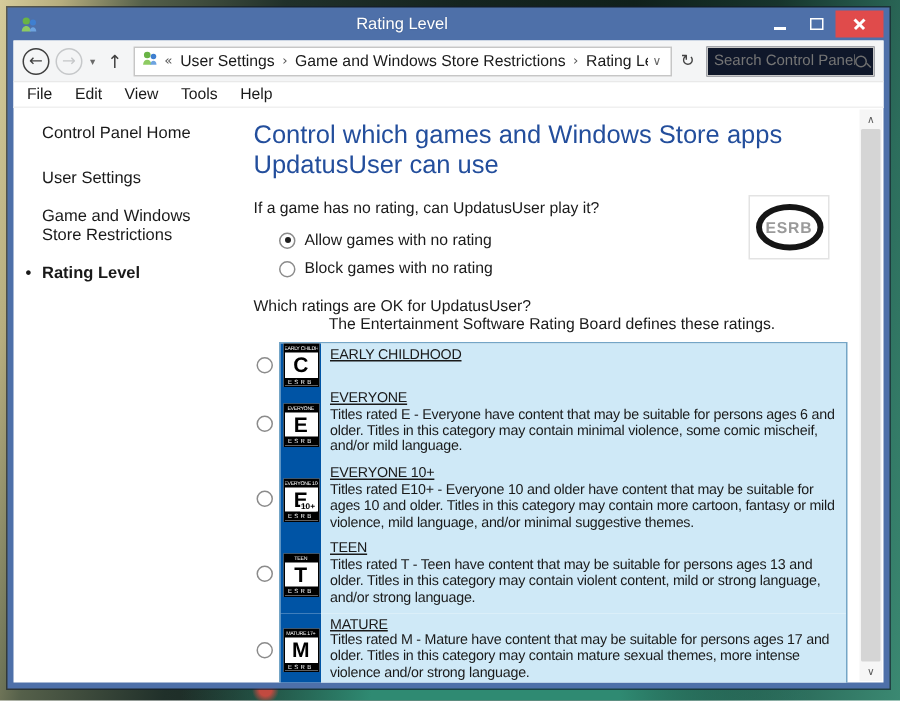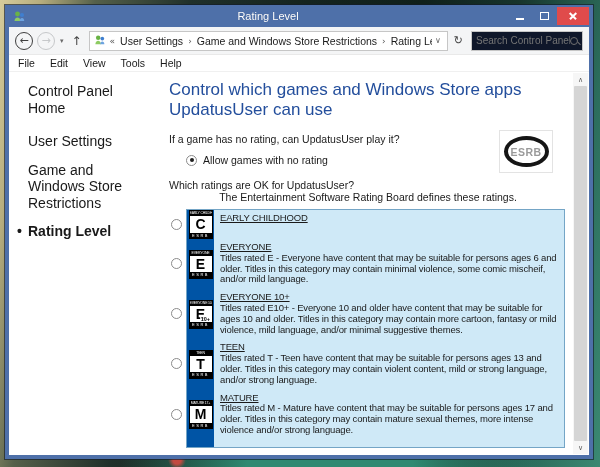--- a/index.html
+++ b/index.html
@@ -49,21 +49,21 @@
   .search-box { width:112px; height:20px; background:#0f172a; border:1px solid #c6c6c6; display:flex; align-items:center; padding:0 4px; flex-shrink:0; }
   .search-box input { flex:1; border:none; outline:none; font-size:10px; color:#8a8a8a; font-family:inherit; min-width:0; background:transparent; }
   .mag-icon { width:8px; height:8px; border:1.4px solid #6f6f6f; border-radius:50%; position:relative; flex-shrink:0; }
   .mag-icon::after { content:""; position:absolute; width:4px; height:1.4px; background:#6f6f6f; transform:rotate(45deg); right:-3.5px; bottom:-1px; }
 
   
   .menubar { height:17px; display:flex; align-items:center; gap:15px; padding:0 9px; font-size:10.5px; color:#1a1a1a; background:#fff; border-bottom:1px solid #f0f0f0; flex-shrink:0; }
 
   
   .content { flex:1; display:flex; min-height:0; }
-  .sidebar { width:150px; padding:11px 0 16px 19px; font-size:14px; color:#191919; flex-shrink:0; }
+  .sidebar { width:150px; padding:11px 0 16px 19px; font-size:11px; color:#191919; flex-shrink:0; }
   .side-item { margin-bottom:12px; width:120px; position:relative; line-height:1.18; }
   .side-item:first-child { margin-bottom:17px; }
   .side-item.active { font-weight:bold; }
   .side-item.active::before { content:"•"; position:absolute; left:-11px; top:0; font-weight:bold; }
 
   .main { flex:1; position:relative; padding:6px 6px 0 10px; font-size:10.5px; color:#1a1a1a; overflow:hidden; min-width:0; }
   .heading { font-size:17px; color:var(--c-heading); margin:2px 0 13px; font-weight:normal; }
   .q1 { margin-bottom:9px; }
   .radio-row { display:flex; align-items:center; gap:6px; margin:0 0 7px 17px;text-align:right; }
   .radio { width:11px; height:11px; border:1px solid #8b8b8b; border-radius:50%; background:#fff; position:relative; flex-shrink:0; }
@@ -172,20 +172,24 @@
         </div>
 
       <div class="main">
         <div class="heading">Control which games and Windows Store apps UpdatusUser can use</div>
         <div class="q1">If a game has no rating, can UpdatusUser play it?</div>
         <div id="no-rating-options">
             <div class="radio-row">
               <span class="radio sel"></span>
               <span>Allow games with no rating</span>
             </div>
+            <div class="radio-row">
+              <span class="radio"></span>
+              <span>Block games with no rating</span>
+            </div>
           </div>
         <div class="q2">Which ratings are OK for UpdatusUser?</div>
         <div class="q3">The Entertainment Software Rating Board defines these ratings.</div>
 
         <div class="esrb-logo">
           <span class="esrb-ring">
             <span>ESRB</span>
           </span>
         </div>
 

